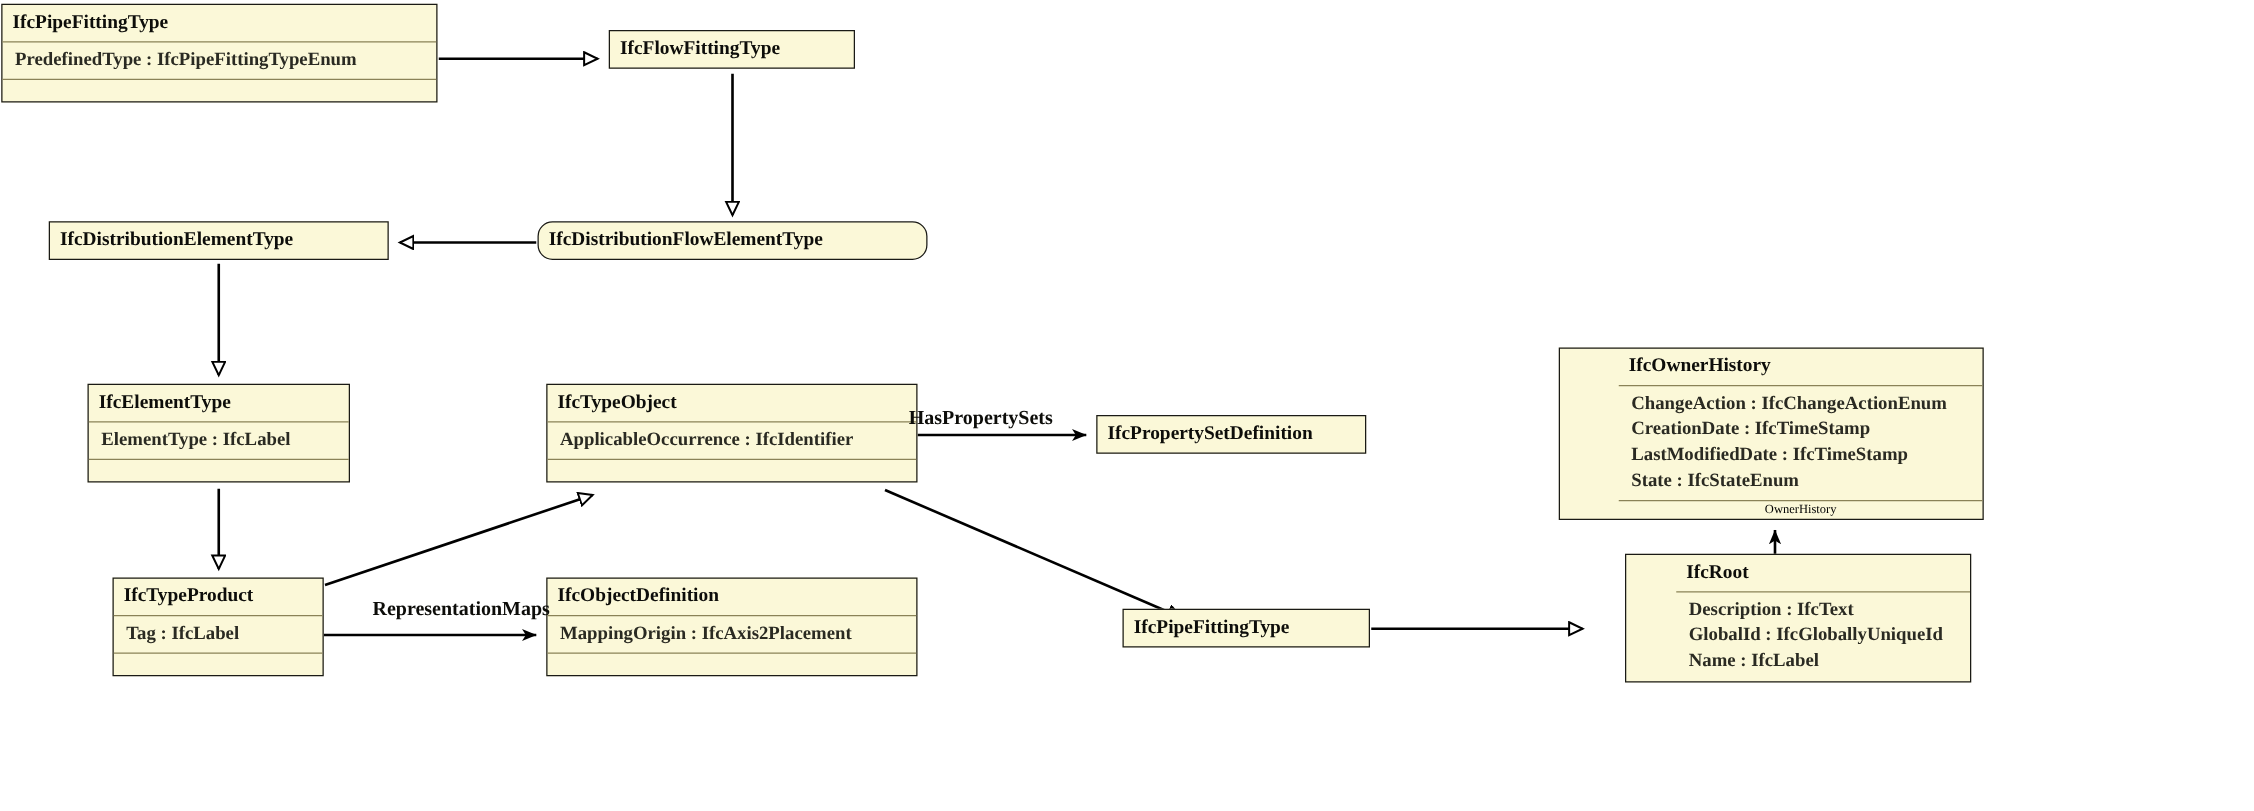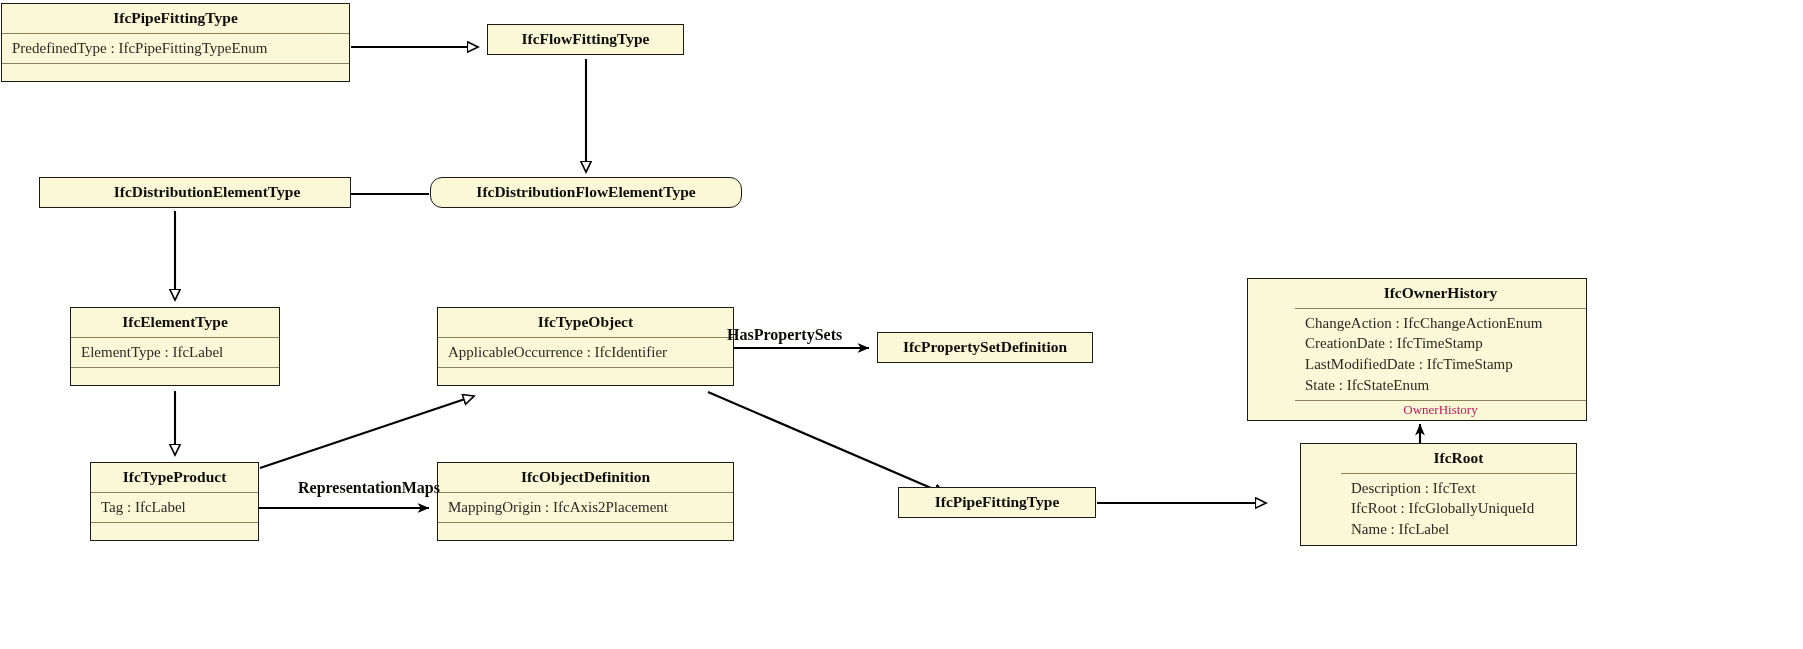--- a/index.html
+++ b/index.html
@@ -25,44 +25,44 @@
     position:absolute;
     box-sizing:border-box;
     background:#FBF8D8;
     border:1.6px solid #1a1a16;
     display:flex;
     flex-direction:column;
   }
   .uml-class .hdr{
     font-weight:bold;
     font-size:15.5px;
-    text-align:center;
     color:#0d0d0a;
     padding:5px 8px 5px 8px;
     line-height:1.2;
     white-space:nowrap;
   }
   .uml-class .sep{
     height:0;
     border-top:1.4px solid #8a8257;
   }
   .uml-class .attrs{
     padding:4px 10px 5px 10px;
     font-size:15px;
     color:#2a2a22;
     line-height:1.38;
     white-space:nowrap;
+    font-weight:bold;
   }
   .uml-class .attrs div{white-space:nowrap;}
   .uml-class .empty-compartment{
     min-height:17px;
   }
   .uml-class .assoc-compartment{
-    font-size:13px;
-    color:#be185d;
+    font-size:10px;
+    color:#000000;
     text-align:center;
     padding:1px 6px 2px 6px;
     white-space:nowrap;
   }
   .edge-label{
     position:absolute;
     font-size:16px;
     font-weight:bold;
     color:#0d0d0a;
     background:transparent;
@@ -115,21 +115,21 @@
       <div>PredefinedType : IfcPipeFittingTypeEnum</div>
     </div>
     <div class="sep"></div>
     <div class="empty-compartment"></div>
   </div>
 
   <div class="uml-class" style="left:487px; top:24px; width:197px;">
     <div class="hdr">IfcFlowFittingType</div>
   </div>
 
-  <div class="uml-class" style="left:39px; top:177px; width:312px;padding-left:24px;">
+  <div class="uml-class" style="left:39px; top:177px; width:272px;">
     <div class="hdr">IfcDistributionElementType</div>
   </div>
 
   <div class="uml-class" style="left:430px; top:177px; width:312px;border-radius:12px;">
     <div class="hdr">IfcDistributionFlowElementType</div>
   </div>
 
   <div class="uml-class" style="left:70px; top:307px; width:210px;">
     <div class="hdr">IfcElementType</div>
     <div class="sep"></div>
@@ -189,21 +189,21 @@
     </div>
     <div class="sep"></div>
     <div class="assoc-compartment">OwnerHistory</div>
   </div>
 
   <div class="uml-class" style="left:1300px; top:443px; width:277px;padding-left:40px;">
     <div class="hdr">IfcRoot</div>
     <div class="sep"></div>
     <div class="attrs">
       <div>Description : IfcText</div>
-      <div>IfcRoot : IfcGloballyUniqueId</div>
+      <div>GlobalId : IfcGloballyUniqueId</div>
       <div>Name : IfcLabel</div>
     </div>
   </div>
 
   <div class="edge-label" style="left:727px; top:327px;">HasPropertySets</div>
 
   <div class="edge-label" style="left:298px; top:480px;">RepresentationMaps</div>
 
 </div>
 

